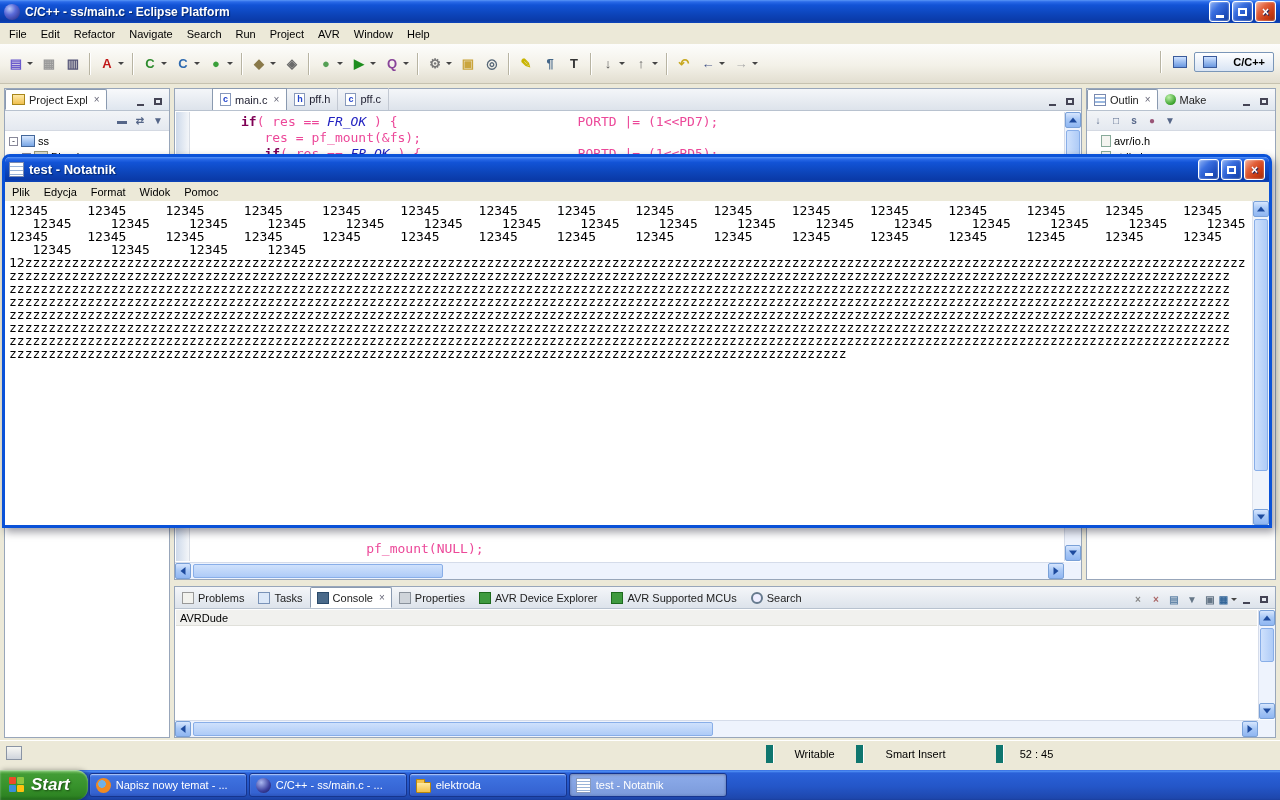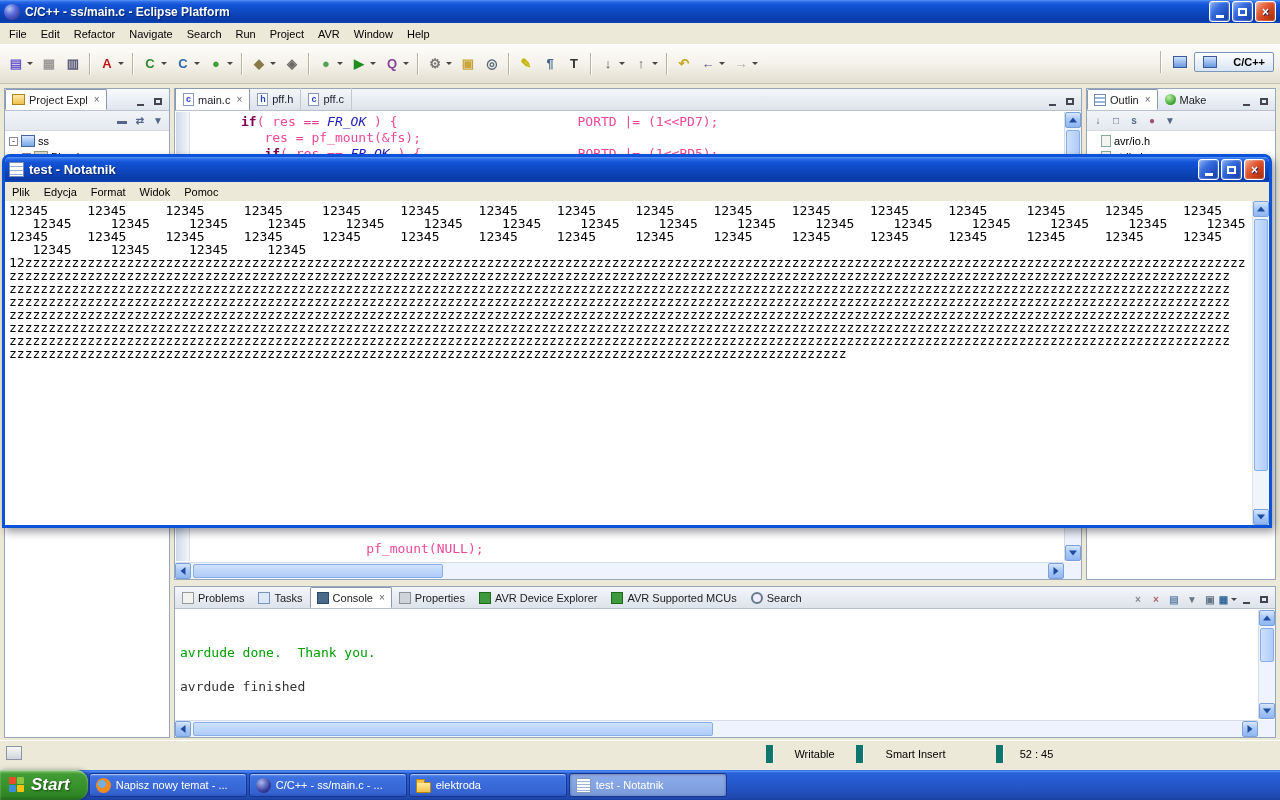--- a/index.html
+++ b/index.html
@@ -384,21 +384,21 @@
   <div class="tree-item" style="padding-left: 17px;">
     <span class="exp js-exp">+</span>
     <span class="ticon js-icon ic-binaries"></span>
     <span>Binaries</span>
   </div>
 </div>
   </div>
 
   <div class="panel editor-panel">
     <div class="etab-strip">
-      <span style="display:flex;align-items:flex-end;height:100%;">
+      <span style="display:flex;align-items:flex-end;height:100%;padding-left:37px;">
   <span class="etab active">
     <span class="js-icon ic-cfile"></span>
     <span>main.c</span>
     <span class="js-close">×</span>
   </span>
 
   <span class="etab">
     <span class="js-icon ic-hfile"></span>
     <span>pff.h</span>
 
@@ -594,29 +594,21 @@
   </span>
 </span>
         <span class="mini-btn">
             <span style="background:#445;width:7px;height:2px;margin-top:7px;"></span>
           </span>
         <span class="mini-btn">
             <span class="g-max" style="border-color:#445;width:8px;height:7px;"></span>
           </span>
       </span>
     </div>
-    <div class="console-out">
-  <div class="console-line" style="color: rgb(0, 0, 0);"><span></span></div>
-
-  <div class="console-line" style="color: rgb(0, 160, 0);"><span>avrdude done.  Thank you.</span></div>
-
-  <div class="console-line" style="color: rgb(0, 0, 0);"><span></span></div>
-
-  <div class="console-line" style="color: rgb(51, 51, 51);"><span>avrdude finished</span></div>
-</div>
+    <div class="console-name">AVRDude</div>
     <div class="vsb" style="top:23px;">
       <span class="sb-btn" style="top:0;left:0;">
           <span class="tri tri-up"></span>
         </span>
       <span class="sb-thumb" style="left:1px;width:14px;top:18px;height:34px;"></span>
       <span class="sb-btn" style="bottom:0;left:0;">
           <span class="tri tri-down"></span>
         </span>
     </div>
     <div class="hsb">

